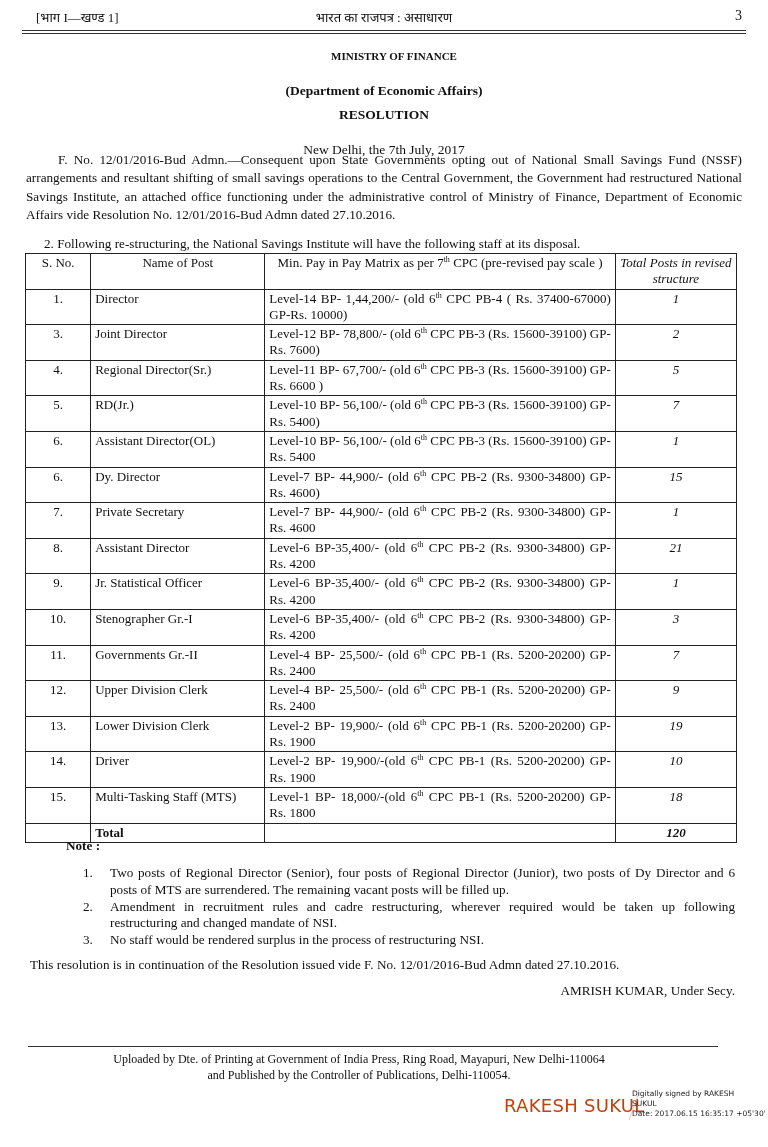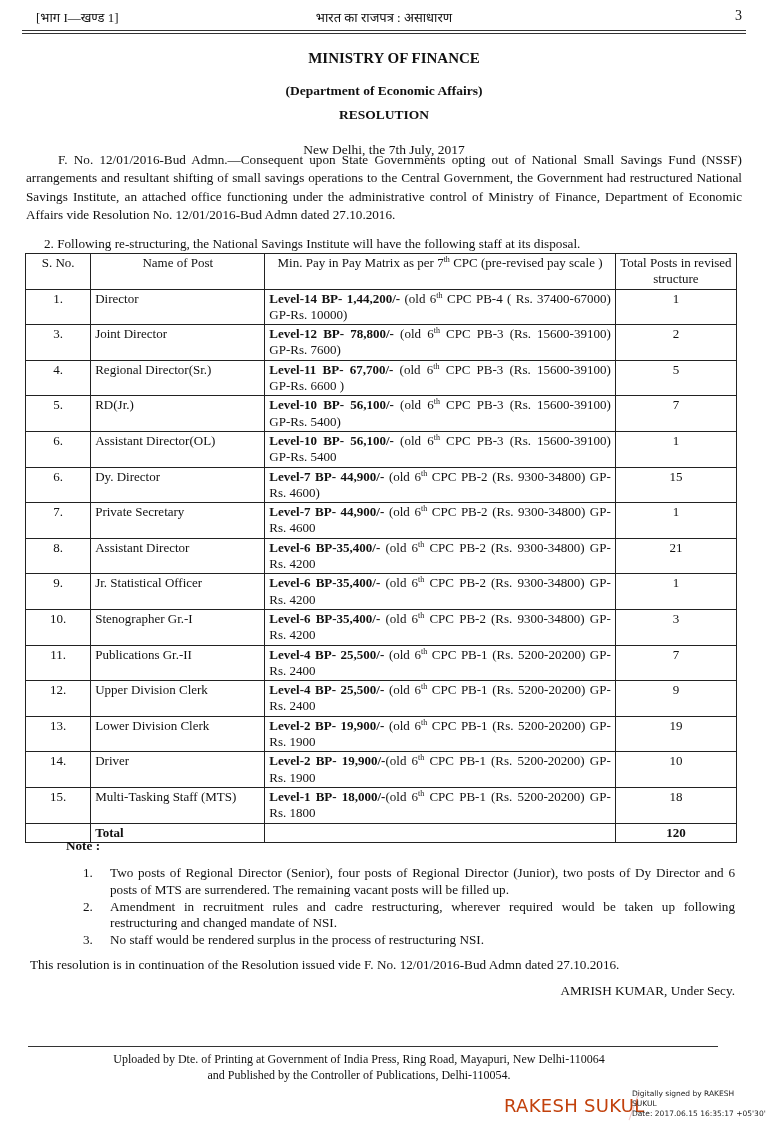--- a/index.html
+++ b/index.html
@@ -13,21 +13,21 @@
     font-size: 13px;
   }
   .header .left { position: absolute; left: 10px; top: 0; }
   .header .center { position: absolute; left: 0; right: 0; text-align: center; top: 0; }
   .header .right { position: absolute; right: 0; top: 0; font-size: 14px; }
   .header-rule {
     position: absolute; left: 22px; right: 22px; top: 30px;
     border-top: 1px solid #333; border-bottom: 1px solid #333; height: 2px;
   }
   .titles { position: absolute; left: 0; right: 0; top: 50px; text-align: center; }
-  .titles .t1 { font-weight: bold; font-size: 15px; height: 22px; padding-left: 20px; }
+  .titles .t1 { font-weight: bold; font-size: 11px; height: 22px; padding-left: 20px; }
   .titles .t2 { font-weight: bold; font-size: 13.5px; height: 22px; margin-top: 11px; }
   .titles .t3 { font-weight: bold; font-size: 13.5px; height: 22px; margin-top: 2px; }
   .titles .t4 { font-size: 13.5px; height: 22px; margin-top: 13px; }
   .para1 {
     position: absolute; left: 26px; right: 26px; top: 151px;
     text-align: justify; line-height: 18.4px; text-indent: 32px;
   }
   .para1 b { font-weight: normal; }
   .para2 { position: absolute; left: 44px; top: 230px; margin-top: 6px; }
   table.staff {
@@ -35,22 +35,22 @@
     border-collapse: collapse; font-size: 13px;
   }
   table.staff td, table.staff th {
     border: 1px solid #222; vertical-align: top; padding: 1px 4px;
     line-height: 16.3px; font-weight: normal;
   }
   table.staff th { text-align: center; }
   .c-sno { width: 55px; text-align: center; }
   .c-name { width: 162px; }
   .c-pay { width: 335px; text-align: justify; }
-  .c-tot { width: 110px; text-align: center; }
-  .pay-level { font-weight: bold; }
+  .c-tot { width: 110px; text-align: center; font-style: italic; }
+  .pay-level { font-weight: normal; }
   sup { font-size: 8px; line-height: 0; }
   .note-head { position: absolute; left: 66px; top: 838px; font-weight: bold; }
   .notes { position: absolute; left: 83px; right: 33px; top: 865px; line-height: 16.8px; }
   .note-item { position: relative; padding-left: 27px; text-align: justify; margin-bottom: 0px; }
   .note-item .num { position: absolute; left: 0; top: 0; }
   .continuation { position: absolute; left: 30px; top: 957px; }
   .signatory { position: absolute; right: 33px; top: 983px; }
   .footer-rule { position: absolute; left: 28px; right: 50px; top: 1046px; border-top: 1px solid #333; }
   .footer { position: absolute; left: 0; right: 50px; top: 1051px; text-align: center; font-size: 12px; line-height: 16px; }
   .digisig { position: absolute; left: 504px; top: 1089px; height: 40px; }
@@ -153,21 +153,21 @@
         <td class="c-tot">1</td>
       </tr>
       <tr>
         <td class="c-sno">10.</td>
         <td class="c-name">Stenographer Gr.-I</td>
         <td class="c-pay"><span class="pay-level">Level-6 BP-35,400/-</span><span> (old 6</span><sup>th</sup><span> CPC PB-2 (Rs. 9300-34800) GP-Rs. 4200</span></td>
         <td class="c-tot">3</td>
       </tr>
       <tr>
         <td class="c-sno">11.</td>
-        <td class="c-name">Publications Gr.-II</td>
+        <td class="c-name">Governments Gr.-II</td>
         <td class="c-pay"><span class="pay-level">Level-4 BP- 25,500/-</span><span> (old 6</span><sup>th</sup><span> CPC PB-1 (Rs. 5200-20200) GP-Rs. 2400</span></td>
         <td class="c-tot">7</td>
       </tr>
       <tr>
         <td class="c-sno">12.</td>
         <td class="c-name">Upper Division Clerk</td>
         <td class="c-pay"><span class="pay-level">Level-4 BP- 25,500/-</span><span> (old 6</span><sup>th</sup><span> CPC PB-1 (Rs. 5200-20200) GP-Rs. 2400</span></td>
         <td class="c-tot">9</td>
       </tr>
       <tr>

